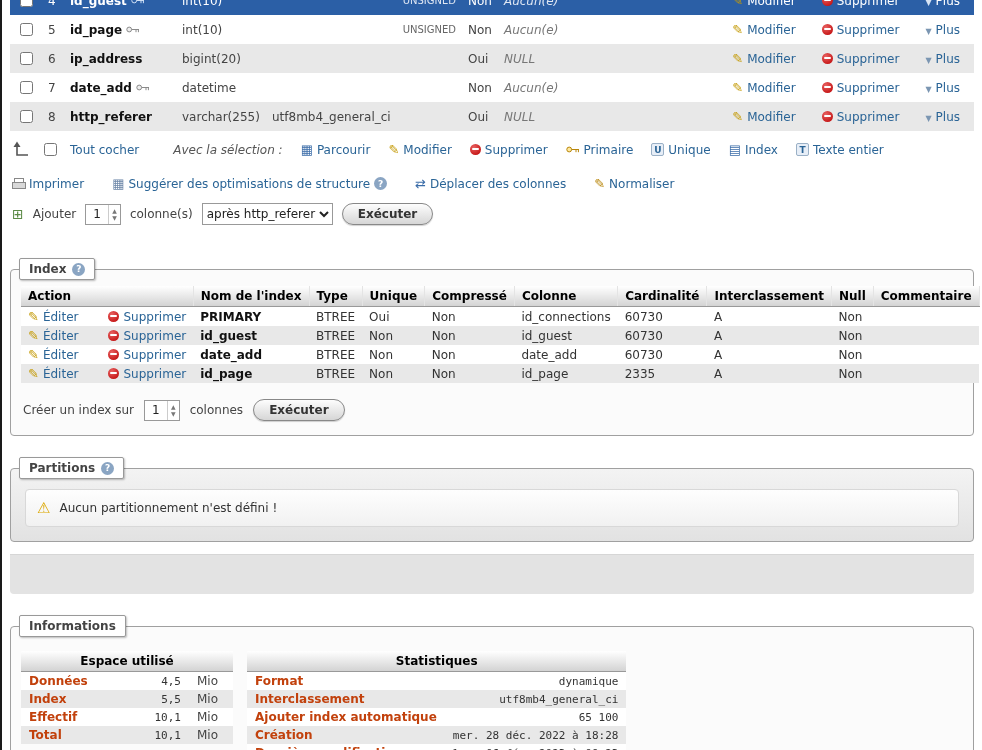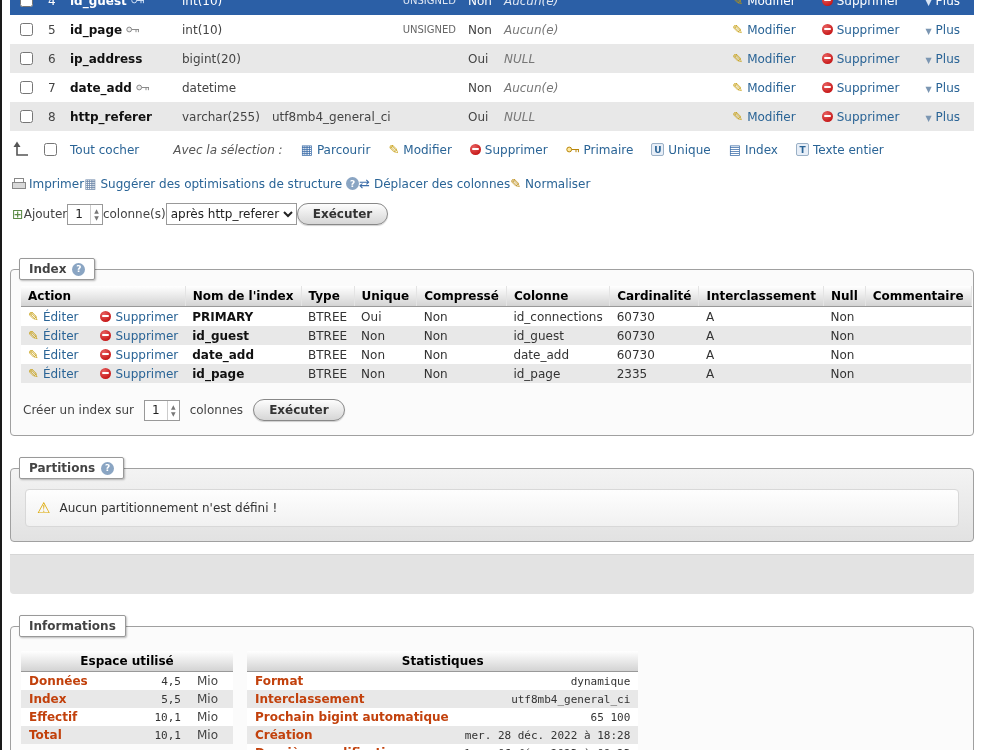--- a/index.html
+++ b/index.html
@@ -59,22 +59,22 @@
   .i-print { position:relative; width:13px; height:11px; display:inline-block; }
   .i-print::before { content:""; position:absolute; left:2px; top:0; width:8px; height:4px;
                      background:#fff; border:1px solid #888; }
   .i-print::after { content:""; position:absolute; left:0; top:4px; width:12px; height:5px;
                     background:#d8d8d8; border:1px solid #888; }
 
   
   .selection-bar { display:flex; align-items:center; gap:10px; padding:9px 0 9px 2px; }
   .selection-bar .with-sel { font-style:italic; color:#555; margin:0 8px 0 24px; }
   .sel-actions { display:flex; align-items:center; gap:18px; }
-  .tools { display:flex; align-items:center; padding:8px 0 10px 2px; }
-  .add-row { display:flex; align-items:center; padding:2px 0 12px 2px; color:#444; }
+  .tools { display:flex; align-items:center; gap:28px; padding:8px 0 10px 2px; }
+  .add-row { display:flex; align-items:center; gap:9px; padding:2px 0 12px 2px; color:#444; }
 
   .stepper { display:inline-flex; align-items:stretch; border:1px solid #999; background:#fff; height:21px; }
   .stepper .val { display:flex; align-items:center; padding:0 7px; min-width:22px; color:#222; }
   .stepper .arrows { display:flex; flex-direction:column; justify-content:center;
                      border-left:1px solid #ccc; padding:0 3px; gap:1px; }
   .stepper .arrows i { font-style:normal; font-size:6px; line-height:6px; color:#777; }
   .stepper .arrows i.up::before { content:"▲"; }
   .stepper .arrows i.dn::before { content:"▼"; }
 
   select { height:22px; font-size:12px; border:1px solid #999; background:#fff;
@@ -93,21 +93,21 @@
 
   
   table.index-table { border-collapse:collapse; font-size:12px; }
   .index-table th { background:linear-gradient(#ffffff,#d3d3d3); border-bottom:1px solid #999;
                     border-right:1px solid #e4e4e4; padding:3px 7px; text-align:left;
                     color:#000; font-weight:bold; white-space:nowrap; }
   .index-table td { padding:2px 7px; height:17px; white-space:nowrap; color:#333; }
   .index-table tbody tr:nth-child(odd)  { background:#fff; }
   .index-table tbody tr:nth-child(even) { background:#e8e8e8; }
   .index-table .idx-name { font-weight:bold; color:#111; }
-  .index-actions { display:inline-flex; gap:22px; }
+  .index-actions { display:inline-flex; gap:30px; }
   .create-index { display:flex; align-items:center; gap:10px; margin:16px 0 4px 2px; color:#444; }
 
   
   .fieldset.partitions { background:linear-gradient(#f3f3f3,#e2e2e2); padding:20px 14px 14px; }
   .notice { background:linear-gradient(#fefefe,#f1f1f1); border:1px solid #d8d8d8; border-radius:4px;
             padding:9px 11px; display:flex; align-items:center; gap:9px; color:#333; }
 
   .footer-band { height:40px; background:#e3e3e3; border-top:1px solid #d6d6d6;
                  border-radius:0 0 4px 4px; margin-top:12px; }
 
@@ -565,21 +565,21 @@
         <tbody>
           <tr>
                 <td class="lbl">Format</td>
                 <td class="mono val-r">dynamique</td>
               </tr>
           <tr>
                 <td class="lbl">Interclassement</td>
                 <td class="mono val-r">utf8mb4_general_ci</td>
               </tr>
           <tr>
-                <td class="lbl">Prochain bigint automatique</td>
+                <td class="lbl">Ajouter index automatique</td>
                 <td class="mono val-r">65 100</td>
               </tr>
           <tr>
                 <td class="lbl">Création</td>
                 <td class="mono val-r">mer. 28 déc. 2022 à 18:28</td>
               </tr>
           <tr>
                 <td class="lbl">Dernière modification</td>
                 <td class="mono val-r">lun. 06 fév. 2023 à 09:23</td>
               </tr>

